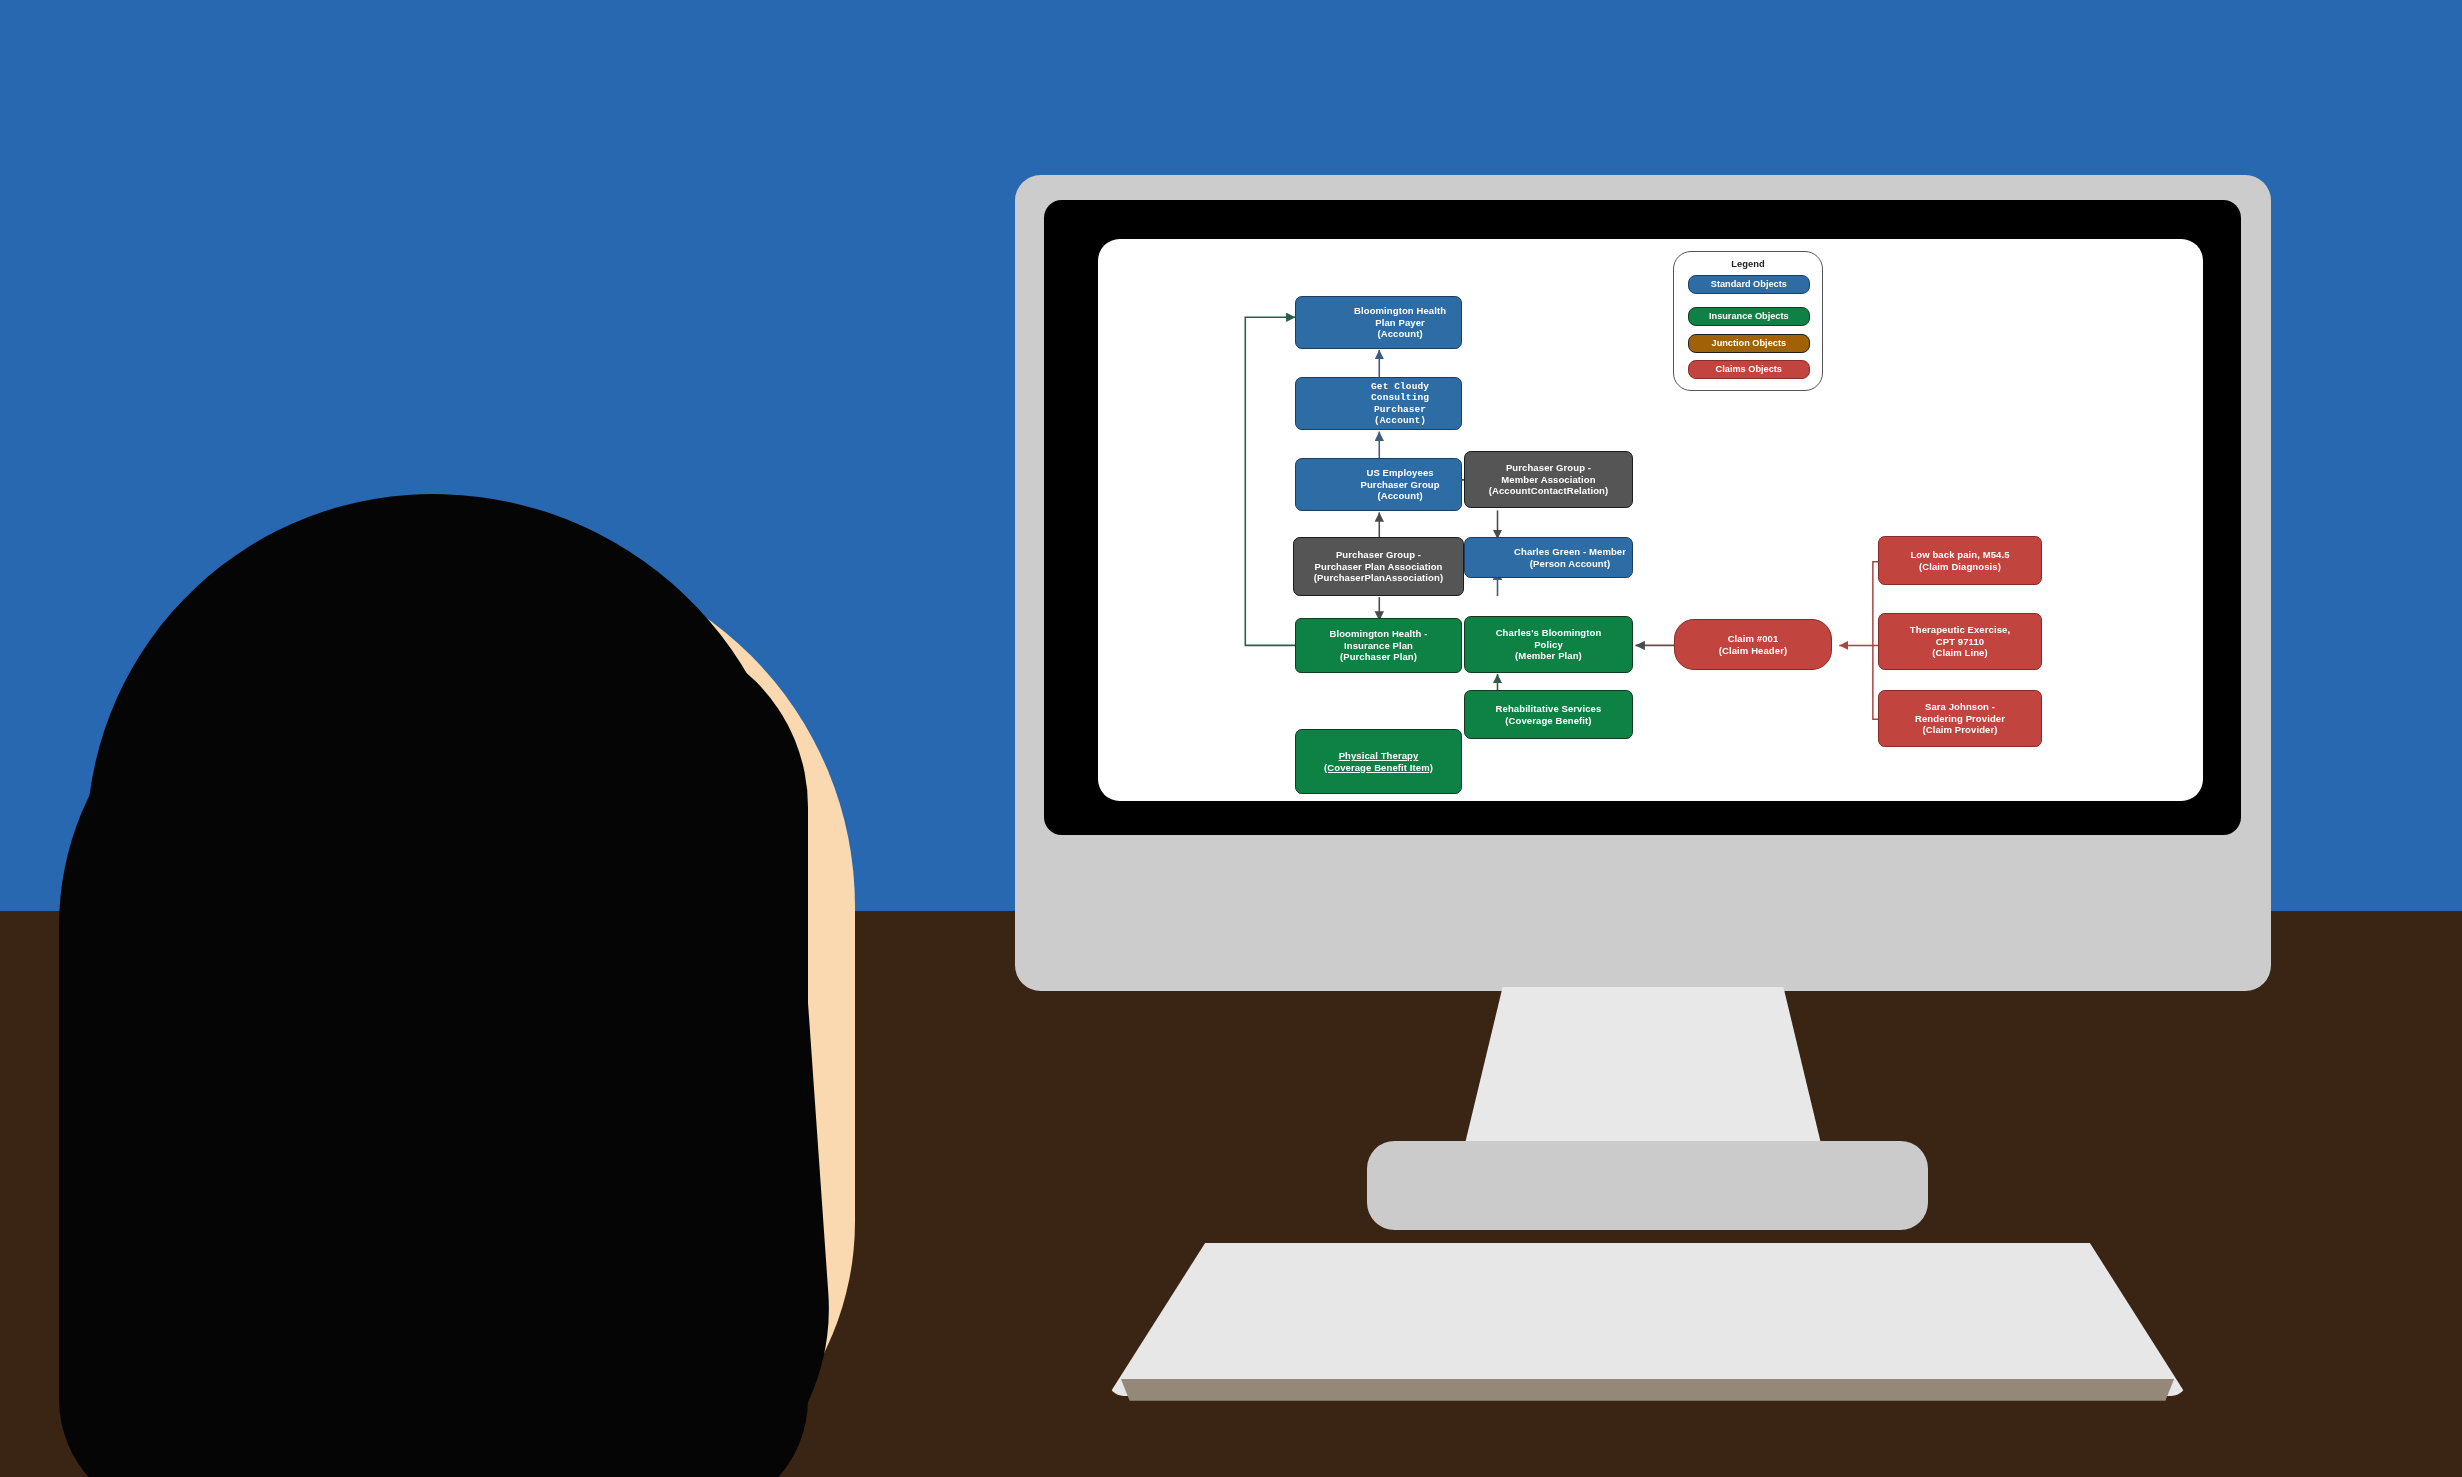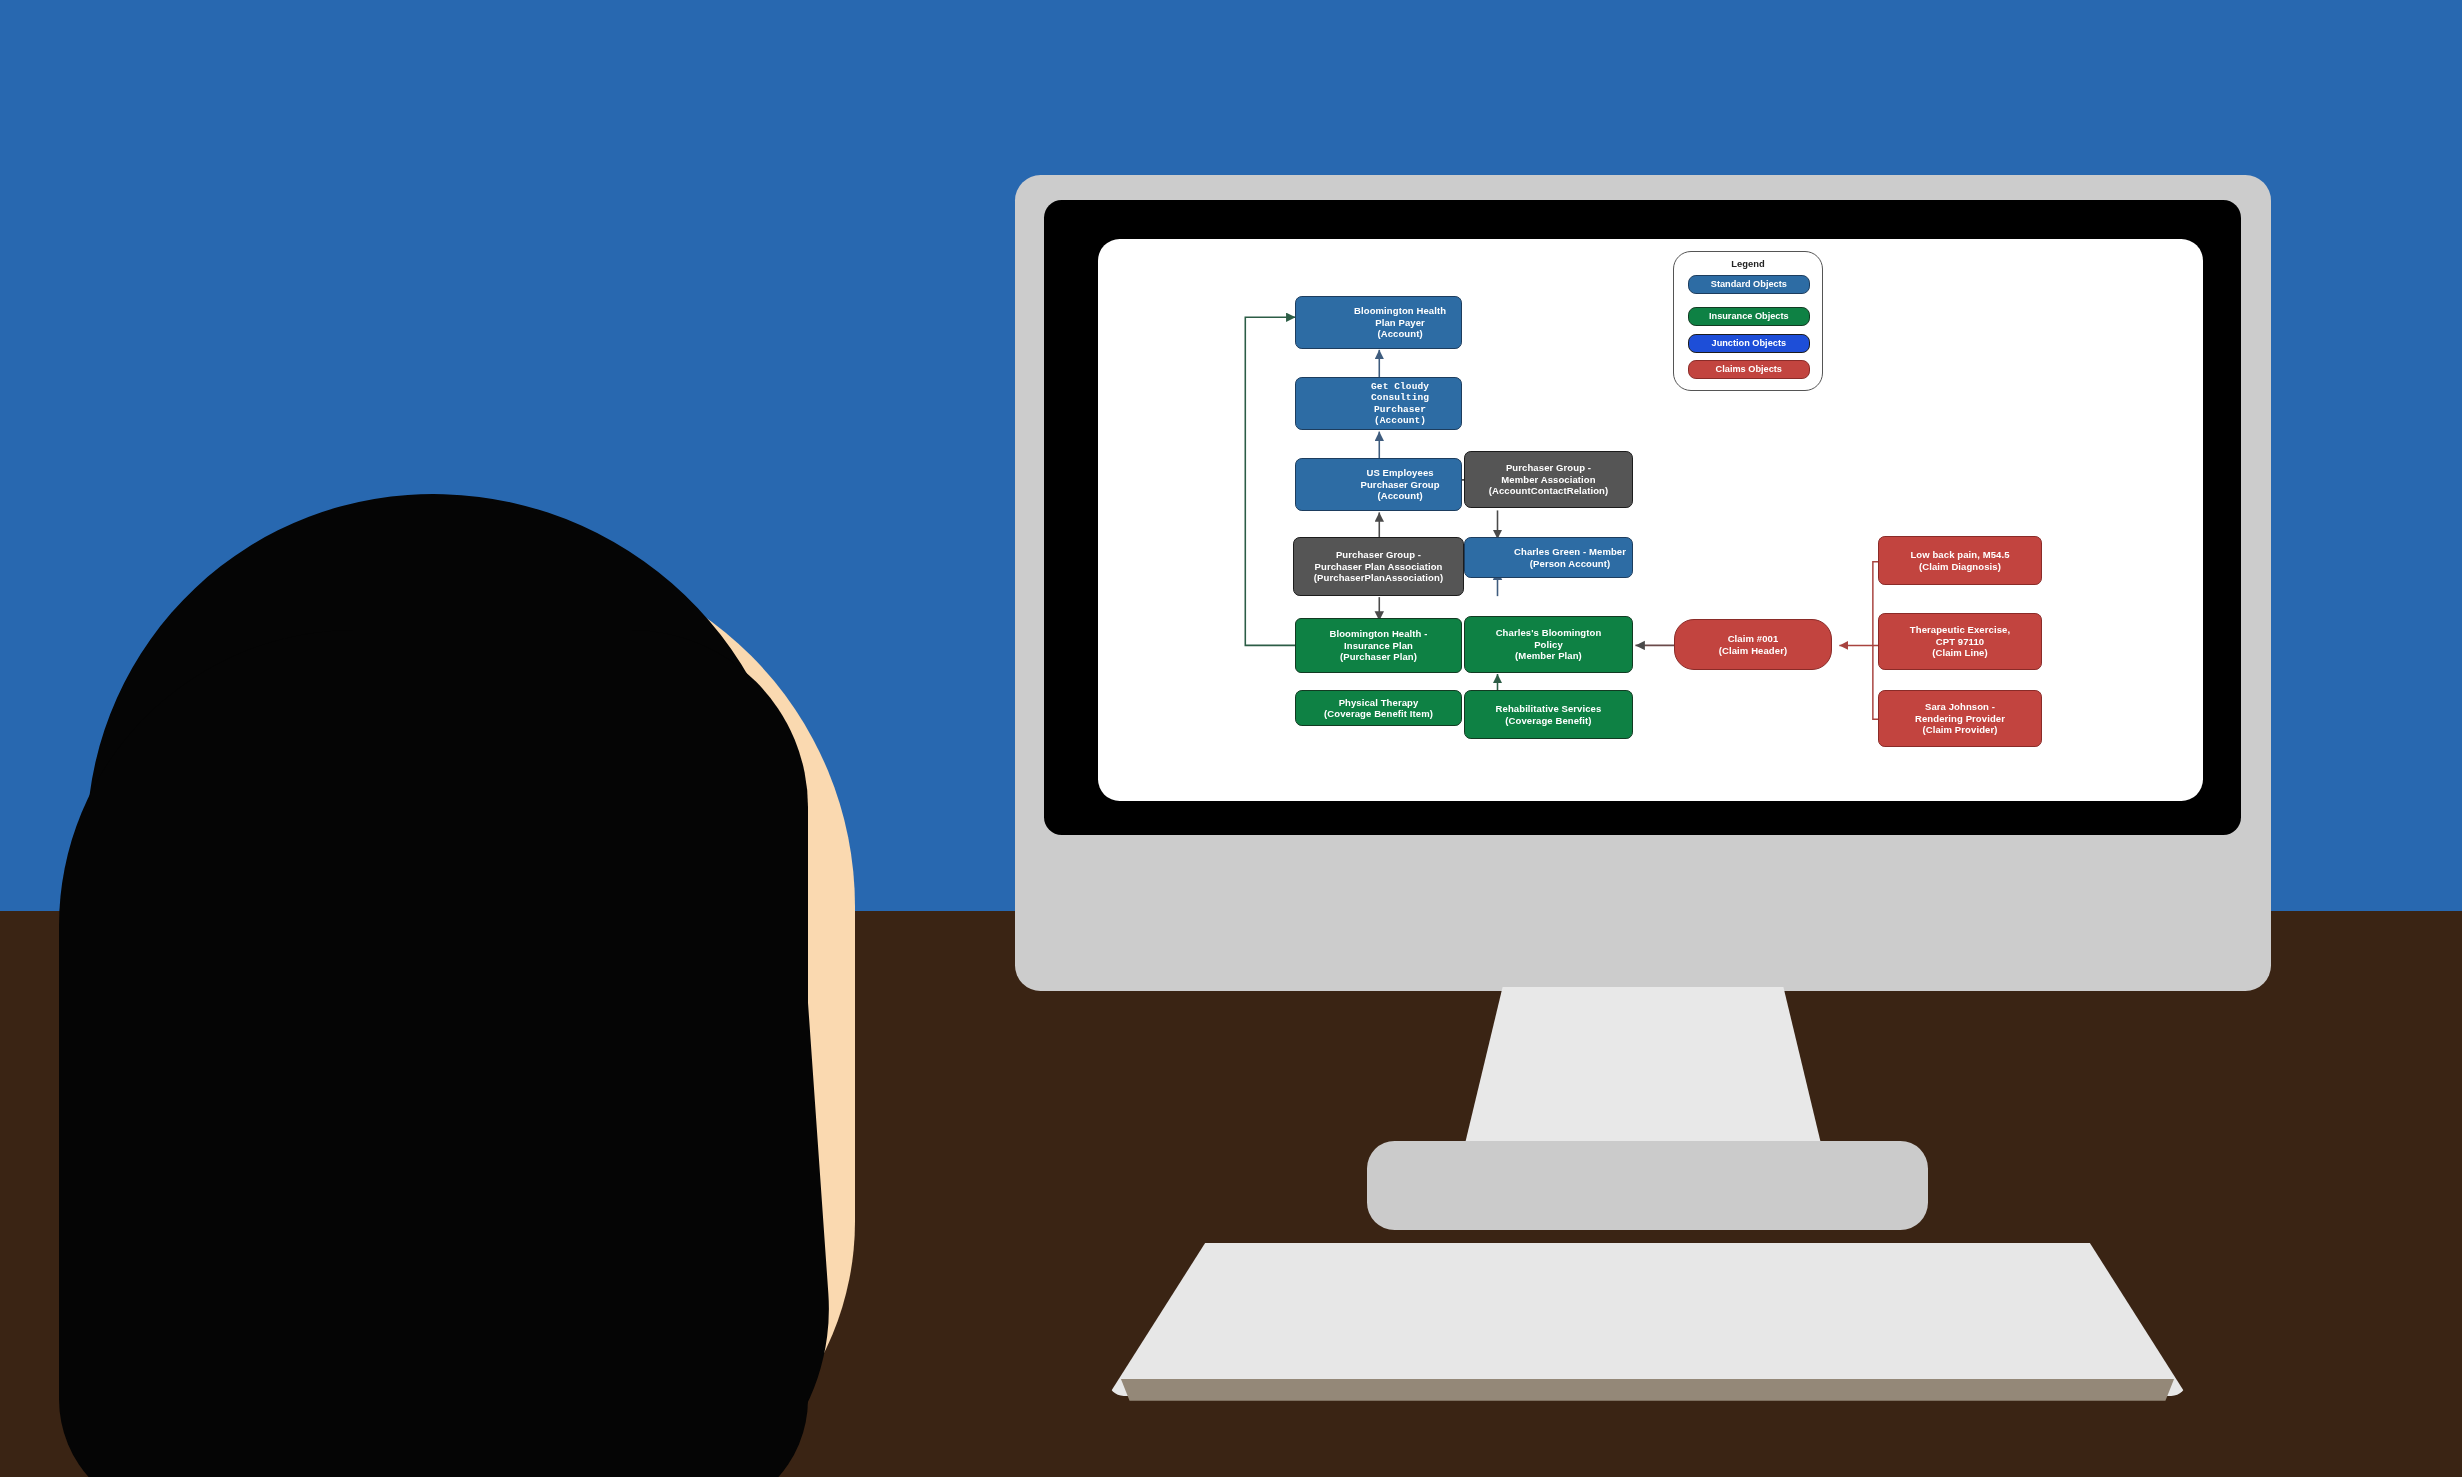--- a/index.html
+++ b/index.html
@@ -85,21 +85,21 @@
     position:absolute;left:0;top:5.9px;width:100%;text-align:center;
     font-size:9.4px;font-weight:700;color:#222;
   }
   .legend-chip{
     position:absolute;left:13.8px;width:120px;height:16.7px;border-radius:7.9px;
     display:flex;align-items:center;justify-content:center;
     color:#fff;font-size:9.2px;font-weight:700;
   }
   .legend-chip.standard{background:#2d6ca4;border:1.4px solid #1d3d5e;}
   .legend-chip.insurance{background:#0e8144;border:1.4px solid #123a22;}
-  .legend-chip.junction{background:#1d4ed8;border:1.4px solid #1c1c1c;}
+  .legend-chip.junction{background:#a16207;border:1.4px solid #1c1c1c;}
   .legend-chip.claims{background:#c2443f;border:1.4px solid #8a2b28;}
 
   svg.edges{position:absolute;left:0;top:0;width:2463px;height:1478px;pointer-events:none;}
 </style>
 </head>
 <body>
 
 <div id="scene">
 
   <div class="wall"></div>
@@ -181,21 +181,21 @@
 (Account)</div>
 
     <div class="node junction" style="left:1293px;top:537px;width:171px;height:59px;">Purchaser Group -
 Purchaser Plan Association
 (PurchaserPlanAssociation)</div>
 
     <div class="node insurance" style="left:1295px;top:618px;width:167px;height:55px;border-radius:6px;">Bloomington Health -
 Insurance Plan
 (Purchaser Plan)</div>
 
-    <div class="node insurance" style="left:1295px;top:690px;width:167px;height:36px;">Physical Therapy
+    <div class="node insurance" style="left:1295px;top:729px;width:167px;height:65px;text-decoration:underline;">Physical Therapy
 (Coverage Benefit Item)</div>
 
     <div class="node junction" style="left:1464px;top:451px;width:169px;height:57px;">Purchaser Group -
 Member Association
 (AccountContactRelation)</div>
 
     <div class="node standard" style="left:1464px;top:537px;width:169px;height:41px;">Charles Green - Member
 (Person Account)</div>
 
     <div class="node insurance" style="left:1464px;top:616px;width:169px;height:57px;">Charles's  Bloomington

